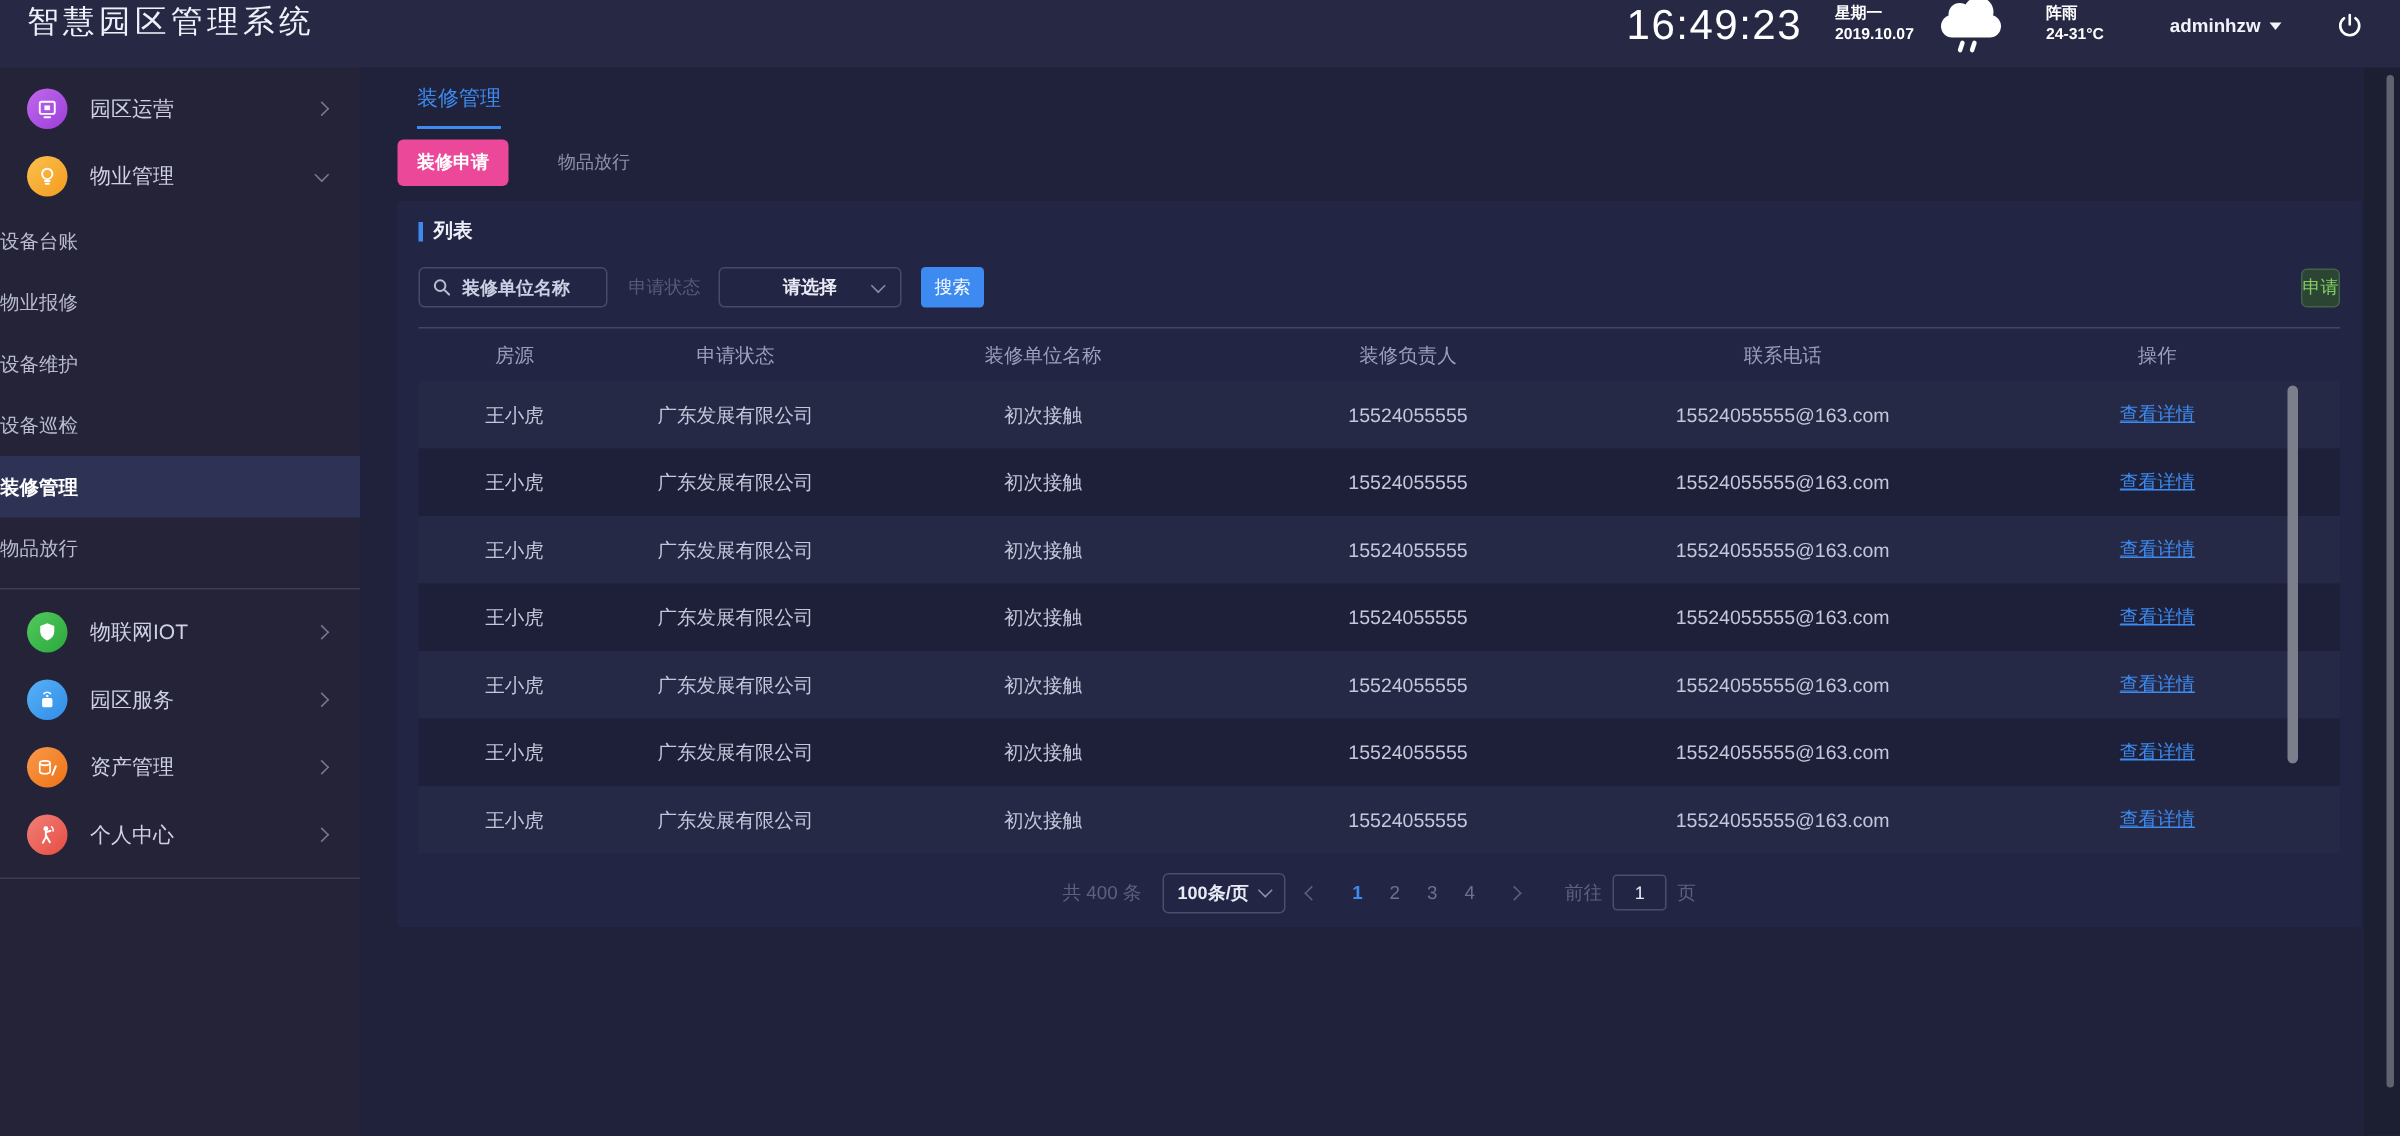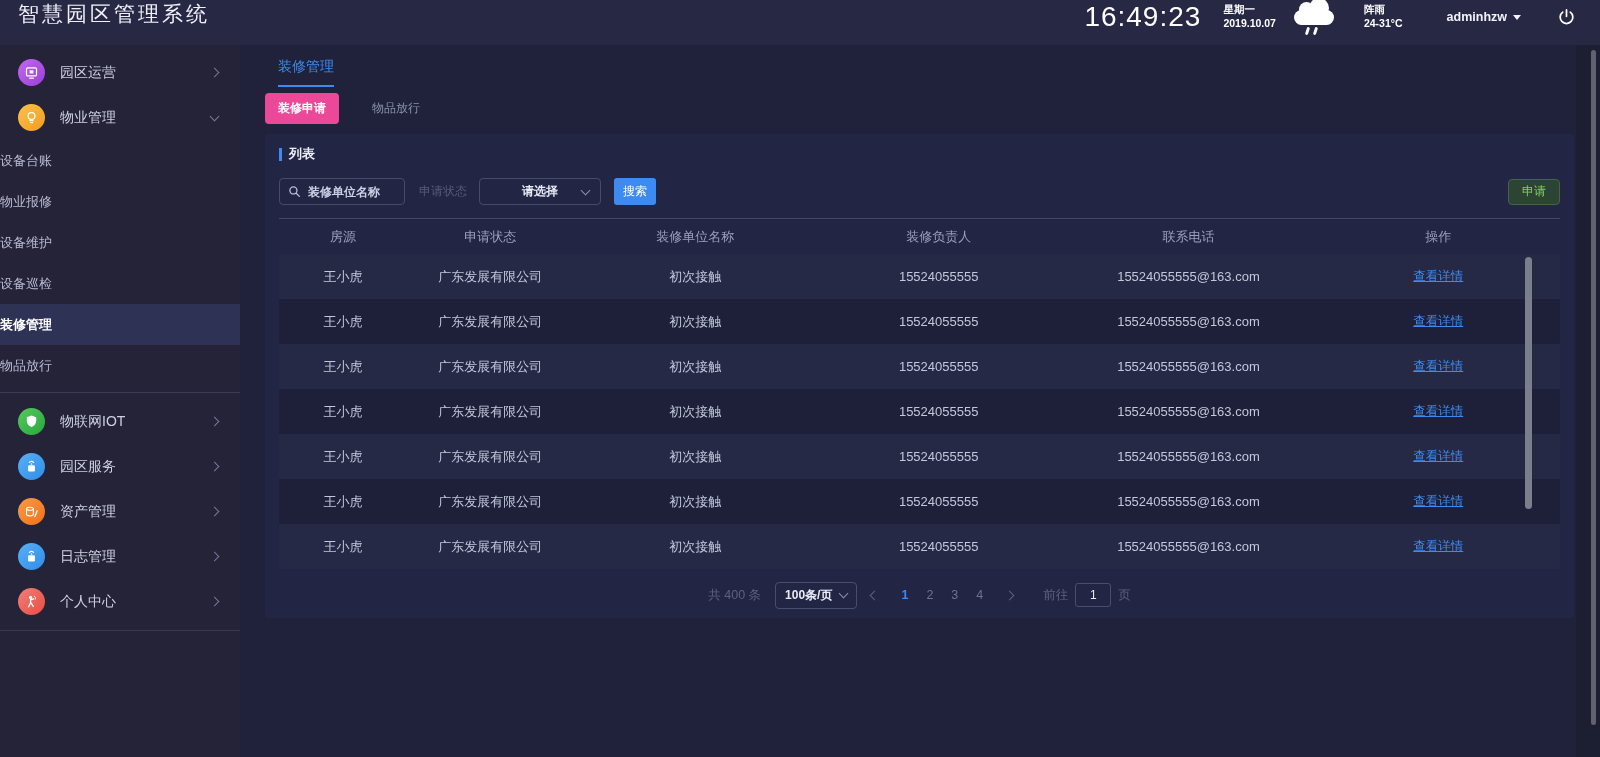--- a/index.html
+++ b/index.html
@@ -62,21 +62,21 @@
   .filter-row { margin-top:17px; display:flex; align-items:center; height:27px; }
   .search-box { width:126px; height:27px; border:1px solid #474b66; border-radius:4px; display:flex; align-items:center; padding:0 8px; background:transparent; }
   .search-box svg { flex:0 0 13px; }
   .search-box input { width:92px; margin-left:7px; background:transparent; border:none; outline:none; color:#e8eaf5; font-size:12px; font-weight:700; font-family:inherit; }
   .search-box input::placeholder { color:#ccd0e4; opacity:1; }
   .flt-label { font-size:12px; color:#575b7a; margin:0 12px 0 14px; }
   .select { width:122px; height:27px; border:1px solid #474b66; border-radius:4px; display:flex; align-items:center; justify-content:center; position:relative; cursor:pointer; }
   .select .sel-text { font-size:12px; font-weight:700; color:#e8eaf5; }
   .select .chevron { position:absolute; right:11px; color:#8b8fa8; }
   .btn-search { width:42px; height:27px; margin-left:13px; background:#3d8bf0; color:#fff; font-size:12px; border:none; border-radius:3px; cursor:pointer; font-family:inherit; }
-  .btn-apply { margin-left:auto; height:26px; padding:0 13px; background:#2b4434; border:1px solid #41634a; color:#84cd62; font-size:12px; border-radius:4px; cursor:pointer; font-family:inherit; }
+  .btn-apply { margin-left:auto; height:26px; padding:0 0; background:#2b4434; border:1px solid #41634a; color:#84cd62; font-size:12px; border-radius:4px; cursor:pointer; font-family:inherit; }
   
   .table { margin-top:13px; position:relative; }
   .thead { display:flex; height:36px; align-items:center; border-top:1px solid #434666; }
   .th { font-size:13px; color:#9aa0bd; text-align:center; }
   .tr { display:flex; height:45px; align-items:center; }
   .tr:nth-child(odd) { background:#262946; }
   .tr:nth-child(even) { background:#1d2038; }
   .td { font-size:13px; color:#c3c7da; text-align:center; overflow:hidden; white-space:nowrap; }
   .c0 { width:10%; } .c1 { width:13%; } .c2 { width:19%; } .c3 { width:19%; } .c4 { width:20%; } .c5 { width:19%; }
   .link { color:#3d8bf0; font-size:12.5px; text-decoration:underline; cursor:pointer; }
@@ -197,31 +197,20 @@
           <svg width="15" height="15" viewBox="0 0 24 24">
             <ellipse cx="9.5" cy="7.5" rx="5.5" ry="2.4" fill="none" stroke="#fff" stroke-width="1.8"></ellipse>
             <path d="M4 7.5v9c0 1.3 2.5 2.4 5.5 2.4s5.5-1.1 5.5-2.4v-9" fill="none" stroke="#fff" stroke-width="1.8"></path>
             <path d="M17.5 20L21 11" stroke="#fff" stroke-width="2.2" stroke-linecap="round"></path>
           </svg>
         </span>
         <span class="nav-label">资产管理</span>
         <span class="chevron right"></span>
       </div>
       <div class="nav-top">
-        <span class="nav-icon" style="background: linear-gradient(135deg, rgb(88, 176, 245), rgb(47, 141, 232));">
-          <svg width="15" height="15" viewBox="0 0 24 24">
-            <path d="M8.5 5.5a5 5 0 0 1 7 0" fill="none" stroke="#fff" stroke-width="1.7" stroke-linecap="round"></path>
-            <circle cx="12" cy="8" r="1.3" fill="#fff"></circle>
-            <rect x="6.5" y="10" width="11" height="10" rx="2" fill="#fff"></rect>
-          </svg>
-        </span>
-        <span class="nav-label">日志管理</span>
-        <span class="chevron right"></span>
-      </div>
-      <div class="nav-top">
         <span class="nav-icon" style="background: linear-gradient(135deg, rgb(240, 128, 120), rgb(232, 76, 66));">
           <svg width="15" height="15" viewBox="0 0 24 24">
             <circle cx="10.5" cy="5.5" r="2.6" fill="#fff"></circle>
             <path d="M10.5 8.5v6l-3.2 6M10.5 12.5l4.3 7.5M10.5 9.5l5-1.8" stroke="#fff" stroke-width="2.1" stroke-linecap="round" fill="none"></path>
             <path d="M16.5 3.5c1.6 1.2 2.2 2.8 1.7 4.6" stroke="#fff" stroke-width="1.5" fill="none" stroke-linecap="round"></path>
           </svg>
         </span>
         <span class="nav-label">个人中心</span>
         <span class="chevron right"></span>
       </div>

